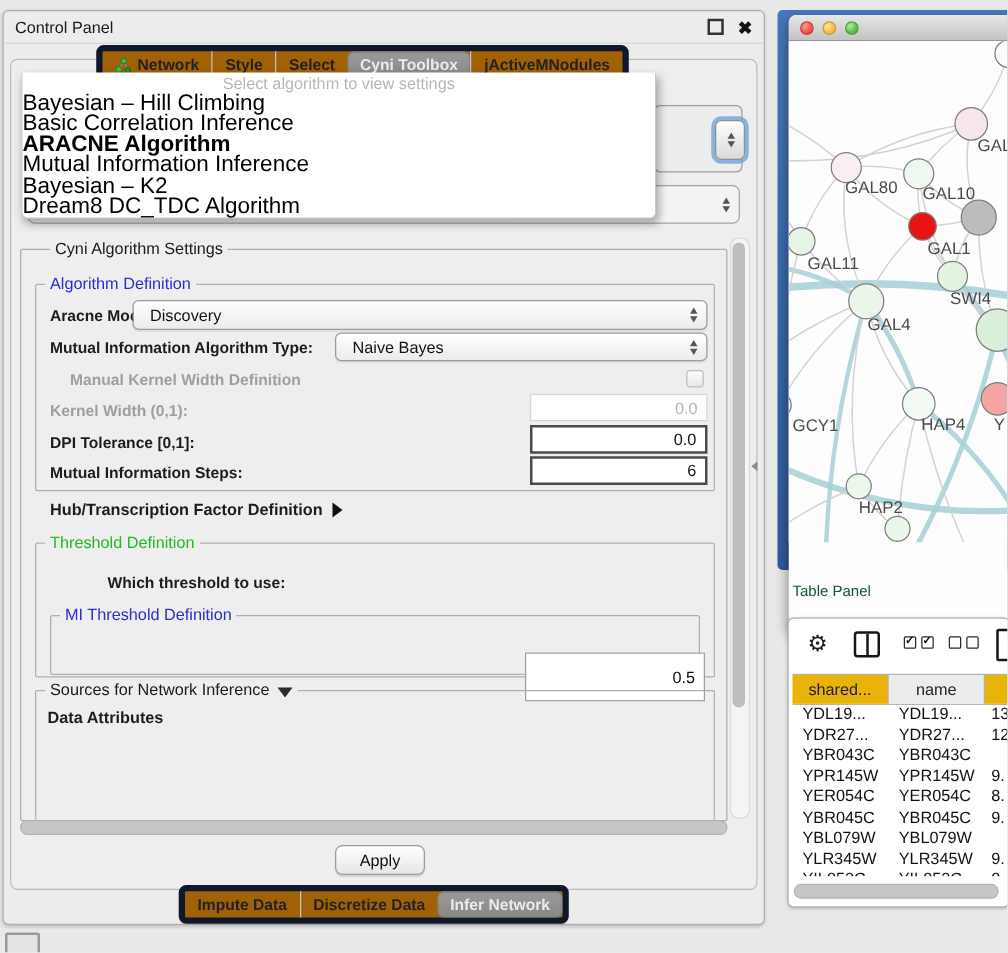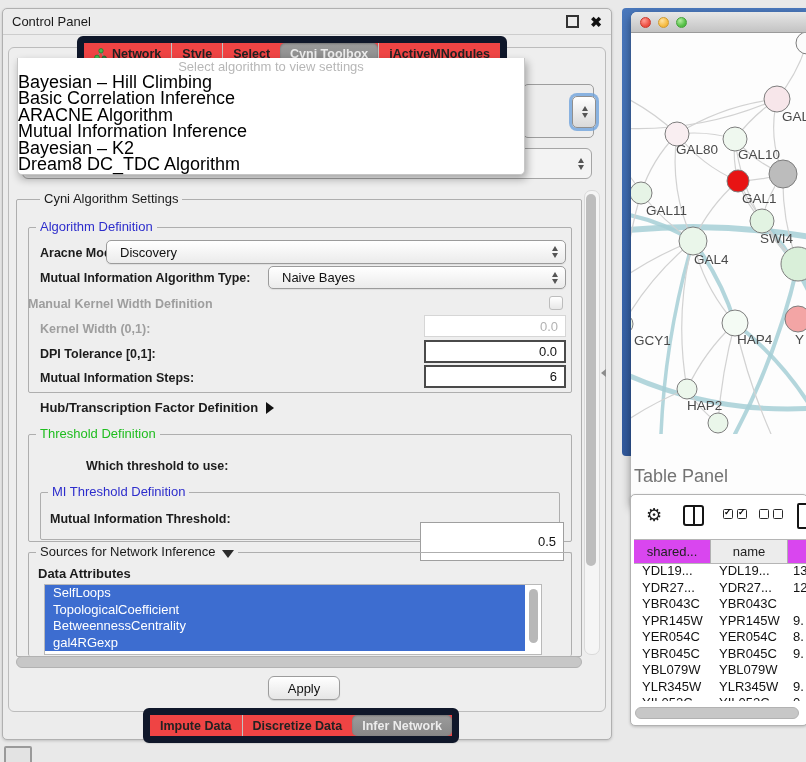--- a/index.html
+++ b/index.html
@@ -10,32 +10,32 @@
   .win{position:absolute;background:#ececec;border:1px solid #b0b0b0;border-radius:5px;box-shadow:0 1px 3px rgba(0,0,0,.18)}
   .cp-titlebar{position:absolute;left:0;top:0;right:0;height:25px;border-bottom:1px solid #cdcdcd;
       display:flex;align-items:center;padding:0 9px;font-size:13px;color:#1a1a1a;border-radius:5px 5px 0 0}
   .cp-titlebar .ttl{flex:1}
   .float-ic{width:9px;height:9px;border:2px solid #333;margin-right:11px;display:inline-block}
   .close-ic{font-size:14px;font-weight:bold;color:#111;line-height:1}
 
   .content-panel{position:absolute;border:1px solid #bcbcbc;border-radius:6px;background:#eeeeee}
 
   
-  .tabbar{position:absolute;display:inline-flex;background:#ef4444;border:7px solid #0f172a;border-radius:6px;height:22px;z-index:5;box-shadow:0 1px 1px rgba(0,0,0,.08)}
+  .tabbar{position:absolute;display:inline-flex;background:#a16207;border:5px solid #0f172a;border-radius:6px;height:22px;z-index:5;box-shadow:0 1px 1px rgba(0,0,0,.08)}
   .tab{display:flex;align-items:center;justify-content:center;gap:5px;font-size:12.5px;font-weight:bold;color:#222;
        border-left:1px solid #c2c2c2;padding:0 10px;box-sizing:border-box;white-space:nowrap}
   .tab:first-child{border-left:none}
   .tab.sel{background:linear-gradient(#9c9c9c,#878787);color:#ececec;border-radius:5px;border-left:none;box-shadow:inset 0 1px 2px rgba(0,0,0,.25)}
 
   
   .popup{position:absolute;background:#fff;border:1px solid #c6c6c6;border-top:none;border-radius:0 0 5px 5px;
          box-shadow:2px 4px 8px rgba(0,0,0,.33);z-index:40;padding-top:1px}
   .popup .ph{text-align:center;color:#b7b7b7;font-size:13px;height:15px;line-height:15px}
   .popup .item{font-size:18px;line-height:16.4px;padding-left:0;color:#000;white-space:nowrap}
-  .popup .item.bold{font-weight:normal}
+  .popup .item.bold{font-weight:bold}
 
   
   .frag{position:absolute;border:1px solid #9d9d9d;border-radius:5px;background:#ededed}
   .focusbtn{position:absolute;border-radius:5px;background:linear-gradient(#ffffff,#d9d9d9);
             box-shadow:0 0 0 3px rgba(111,163,220,.8);border:1px solid #8f8f8f}
   .ghost-combo{position:absolute;border:1px solid #a5a5a5;border-radius:6px;background:#f3f3f3;
             font-size:13px;color:#8f8f8f;display:flex;align-items:center;padding-left:10px;box-sizing:border-box}
 
   
   .group{position:absolute;border:1px solid #aeaeae;border-radius:2px}
@@ -83,32 +83,32 @@
   .netwin{position:absolute;background:#fdfdfd;border-radius:6px 0 0 2px;box-shadow:0 4px 10px rgba(0,0,0,.45)}
   .net-titlebar{height:20px;background:linear-gradient(#e7e7e7,#c3c3c3);border-bottom:1px solid #9b9b9b;
        border-radius:6px 0 0 0;display:flex;align-items:center;padding-left:9px;gap:7px}
   .light{width:11px;height:11px;border-radius:50%;box-sizing:border-box}
   .light.red{background:radial-gradient(circle at 35% 30%,#ff9d94,#ee5448 60%,#d93a2c);border:1px solid #c93a2e}
   .light.yellow{background:radial-gradient(circle at 35% 30%,#ffe2a0,#f7bd45 60%,#e9a62a);border:1px solid #cf9a30}
   .light.green{background:radial-gradient(circle at 35% 30%,#b4eea0,#58c14a 60%,#3fae34);border:1px solid #47a23c}
   .net-canvas{position:relative;height:401px;overflow:hidden;background:#fdfdfd}
 
   
-  .tp-title{position:absolute;font-size:18px;color:#737373}
+  .tp-title{position:absolute;font-size:12px;color:#14532d}
   .tablewin{position:absolute;background:#fff;border:1px solid #b2b2b2;border-radius:5px;box-shadow:0 1px 3px rgba(0,0,0,.2);overflow:hidden}
   .gear{position:absolute;font-size:18px;color:#1d1d1d;line-height:1}
   .icon-cols{position:absolute;width:17px;height:17px;border:2px solid #151515;border-radius:3px}
   .icon-cols::after{content:"";position:absolute;left:50%;top:0;bottom:0;width:2px;background:#151515;transform:translateX(-50%)}
   .cbpair{position:absolute;display:flex;gap:4px}
   .cb{width:10px;height:10px;border:1.5px solid #2a2a2a;border-radius:1.5px;position:relative;background:#fff;box-sizing:border-box}
   .cb.ck::after{content:"\2713";position:absolute;left:0;top:-3px;font-size:9px;font-weight:bold;color:#000}
   .icon-doc{position:absolute;width:14px;height:22px;border:2px solid #151515;border-radius:2px;background:#fff}
   .thead{position:absolute;display:flex;height:23px;border-top:1px solid #b5b5b5;border-bottom:1px solid #b5b5b5}
   .th{display:flex;align-items:center;justify-content:center;font-size:13px;color:#222;border-right:1px solid #b0b0b0;box-sizing:border-box}
-  .th.hl{background:#d946ef}
+  .th.hl{background:#eab308}
   .th.plain{background:#ececec}
   .trows{position:absolute;overflow:hidden}
   .trow{display:flex;height:16.5px;line-height:16.5px;font-size:13px;color:#121212}
   .td{box-sizing:border-box;padding-left:8px;white-space:nowrap;overflow:hidden}
   .c1{width:77px}.c2{width:77px}.c3{flex:1;padding-left:5px}
 </style>
 </head>
 <body>
 
 <div class="stage">
@@ -183,21 +183,21 @@
     <span>Discovery</span>
     <span class="updown"></span>
   </div>
 
   <span class="flabel" style="left:40px;top:271px">Mutual Information Algorithm Type:</span>
   <div class="combo" style="left:268px;top:266px;width:298px;height:23px">
     <span>Naive Bayes</span>
     <span class="updown"></span>
   </div>
 
-  <span class="flabel dis" style="left:28px;top:297px">Manual Kernel Width Definition</span>
+  <span class="flabel dis" style="left:56px;top:297px">Manual Kernel Width Definition</span>
   <div class="checkbox" style="left:549px;top:296px"></div>
 
   <span class="flabel dis" style="left:40px;top:322px">Kernel Width (0,1):</span>
   <div class="numfield dis" style="left:424px;top:315px;width:142px;height:22px">
     <span>0.0</span>
   </div>
 
   <span class="flabel" style="left:40px;top:347px">DPI Tolerance [0,1]:</span>
   <div class="numfield dark" style="left:424px;top:340px;width:142px;height:23px">
     <span>0.0</span>
@@ -213,39 +213,31 @@
   </span>
 
   <span class="legend green" style="left:36px;top:427px">Threshold Definition</span>
   <div class="group" style="left:28px;top:434px;width:542px;height:106px"></div>
 
   <span class="flabel" style="left:86px;top:459px">Which threshold to use:</span>
 
   <span class="legend blue" style="left:48px;top:485px">MI Threshold Definition</span>
   <div class="group" style="left:40px;top:492px;width:518px;height:46px"></div>
 
-  <span class="flabel" style="left:50px;top:512px">Mutual Information Threshold:</span>
   <div class="numfield" style="left:420px;top:522px;width:144px;height:39px;border-color:#9f9f9f">
     <span>0.5</span>
   </div>
 
   <span class="legend" style="left:36px;top:545px">
     <span>Sources for Network Inference</span><span class="tri-d"></span>
   </span>
   <div class="group noBot" style="left:28px;top:552px;width:542px;height:103px"></div>
 
   <span class="flabel" style="left:38px;top:566px;font-size:13px">Data Attributes</span>
 
-  <div class="listbox" style="left:44px;top:584px;width:496px;height:69px">
-    <div class="li">SelfLoops</div>
-    <div class="li">TopologicalCoefficient</div>
-    <div class="li">BetweennessCentrality</div>
-    <div class="li">gal4RGexp</div>
-    <div class="list-sb"></div>
-  </div>
 
   <div class="btn" style="left:268px;top:676px;width:70px;height:22px">
     <span>Apply</span>
   </div>
 
   <div class="tabbar" style="left:143px;top:708px;height:21px">
     <div class="tab">
       <span>Impute Data</span>
     </div>
     <div class="tab">

